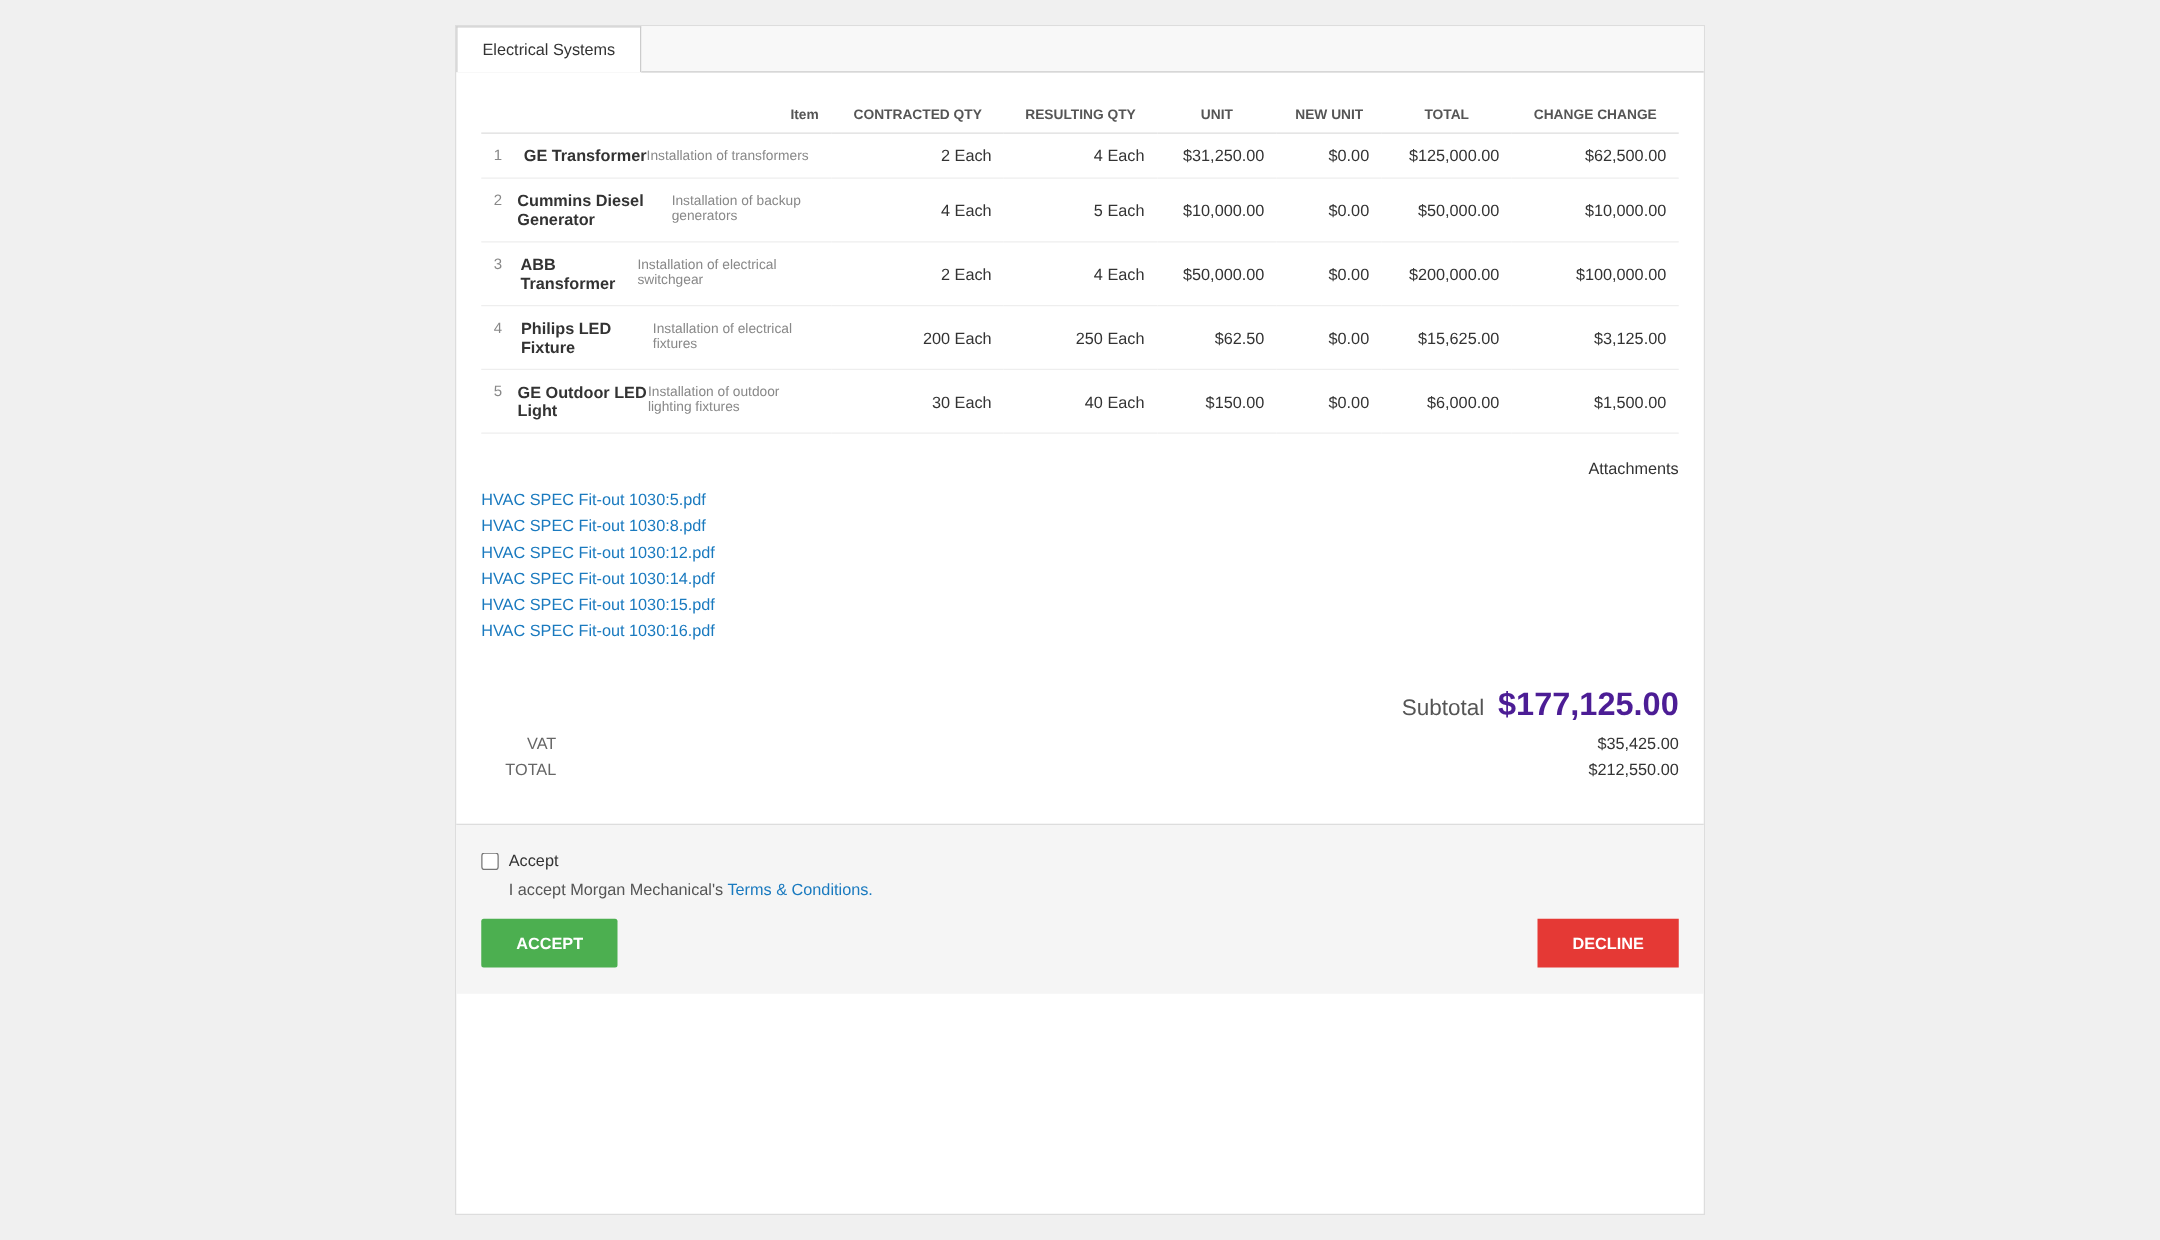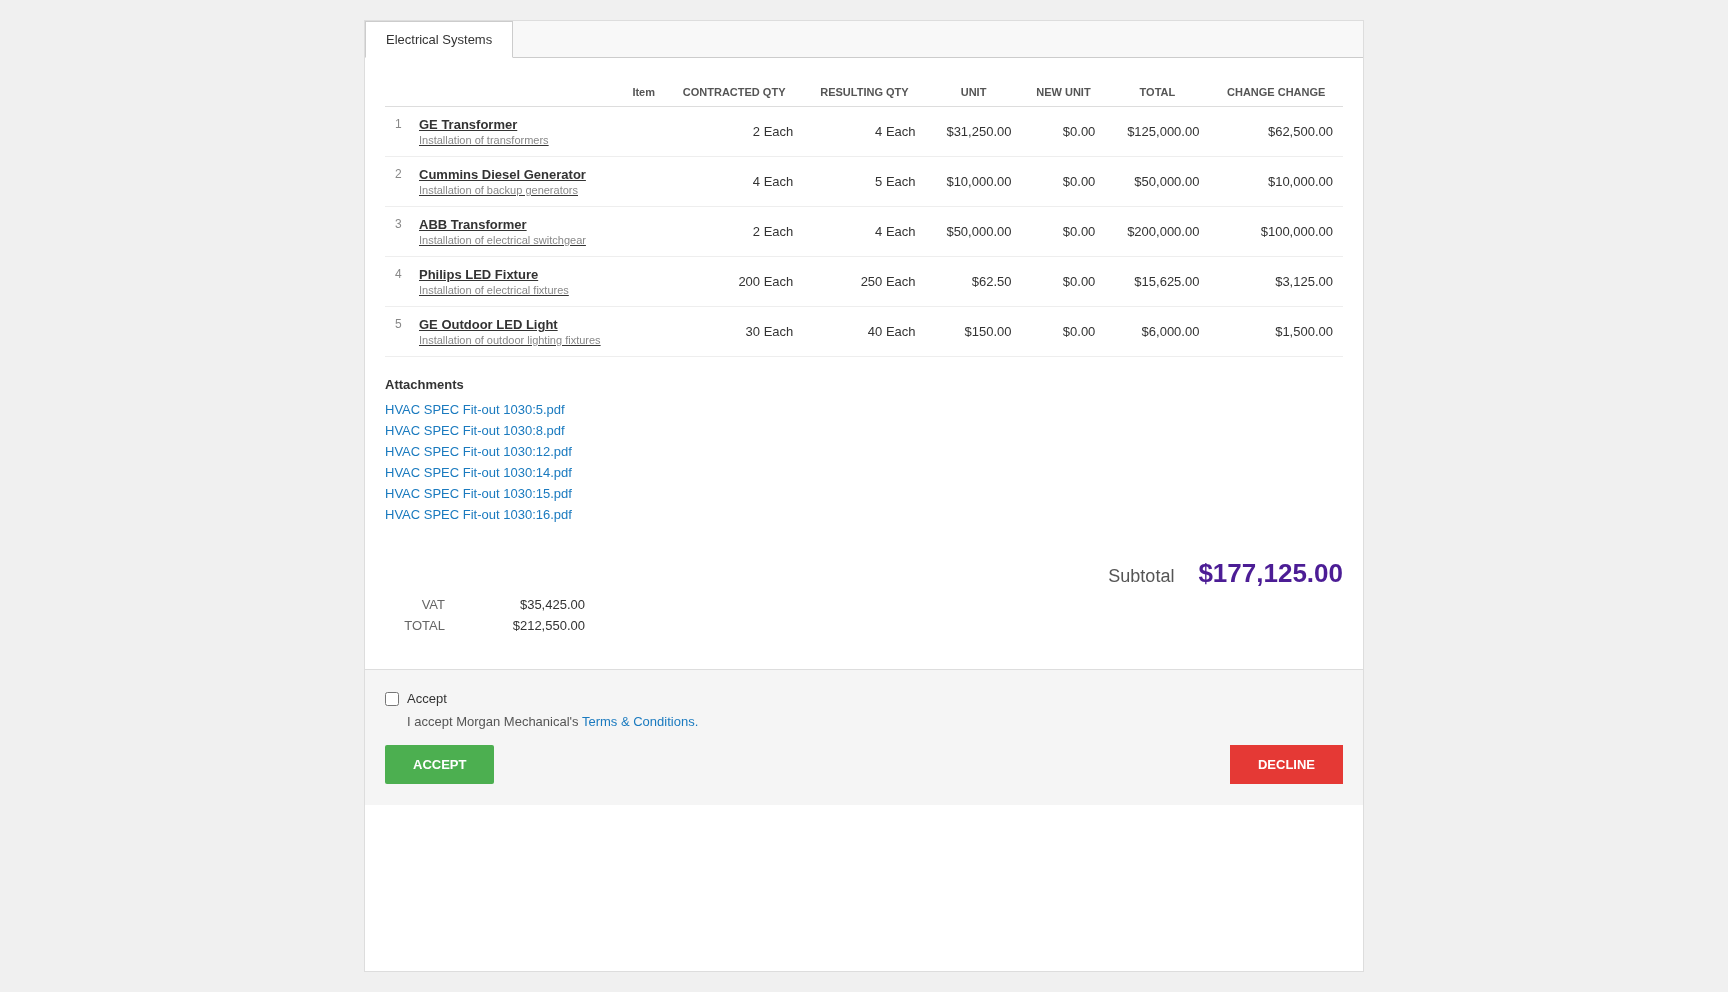--- a/index.html
+++ b/index.html
@@ -77,70 +77,70 @@
       font-weight: bold;
       font-size: 13px;
     }
     .item-desc {
       font-size: 11px;
       color: #888;
       margin-top: 2px;
     }
     .item-cell {
       display: flex;
-      flex-direction: column;
-      text-decoration: underline;
+      flex-direction: row;
     }
     .num-row-label {
       display: flex;
       align-items: flex-start;
       gap: 4px;
     }
 
     
     .attachments-section {
       padding: 20px 20px;
     }
     .attachments-title {
-      font-weight: bold;
+      font-weight: normal;
       font-size: 13px;
       margin-bottom: 10px;
+      text-align: right;
     }
     .attachment-link {
       color: #1a7abf;
       text-decoration: none;
       display: block;
       margin-bottom: 6px;
       font-size: 13px;
     }
 
     
     .totals-section {
       padding: 10px 20px 20px 20px;
       text-align: right;
     }
     .subtotal-row {
       display: flex;
       justify-content: flex-end;
       align-items: baseline;
-      gap: 24px;
+      gap: 11px;
       margin-bottom: 8px;
     }
     .subtotal-label {
       font-size: 18px;
       color: #555;
     }
     .subtotal-value {
       font-size: 26px;
       font-weight: bold;
       color: #4c1d95;
     }
     .vat-row, .total-row {
       display: flex;
-      justify-content: flex-start;
+      justify-content: space-between;
       gap: 40px;
       margin-bottom: 6px;
     }
     .vat-label, .total-label {
       font-size: 13px;
       color: #666;
       min-width: 60px;
       text-align: right;
     }
     .vat-value, .total-value {

